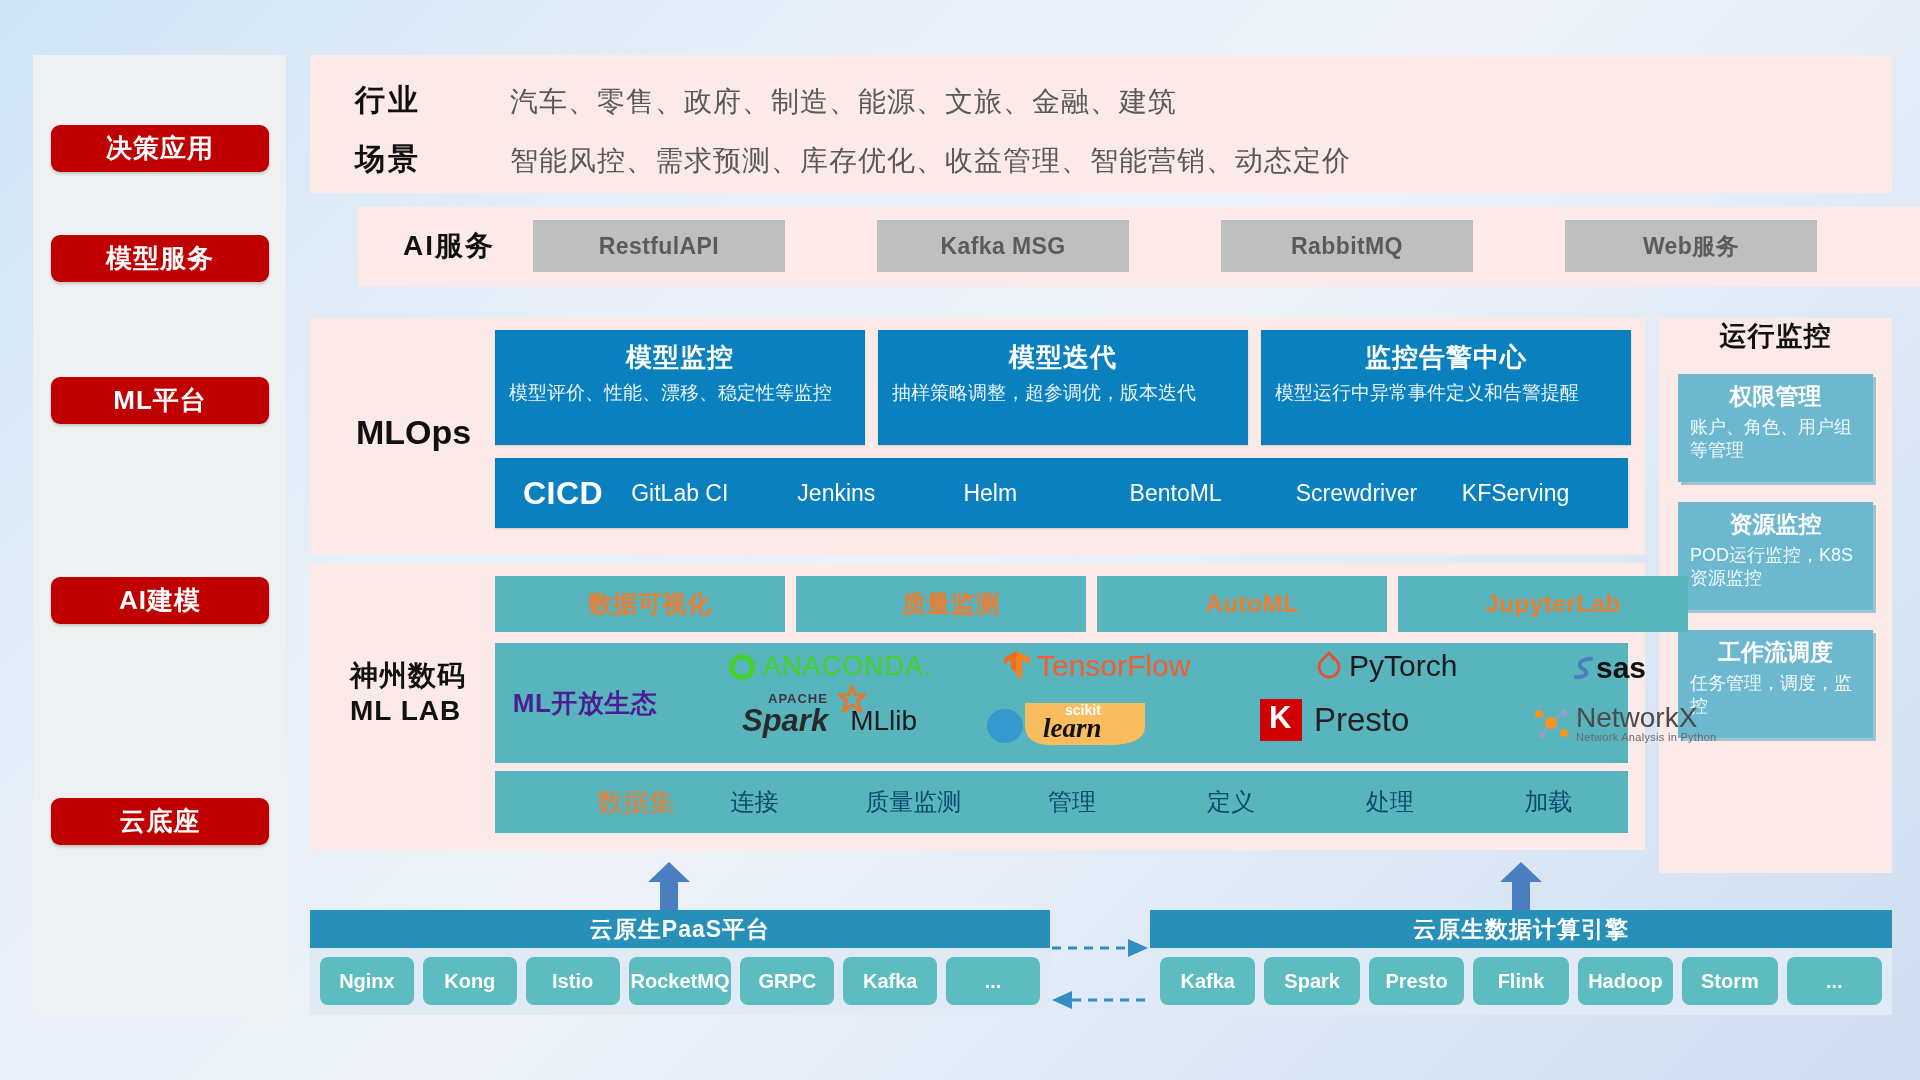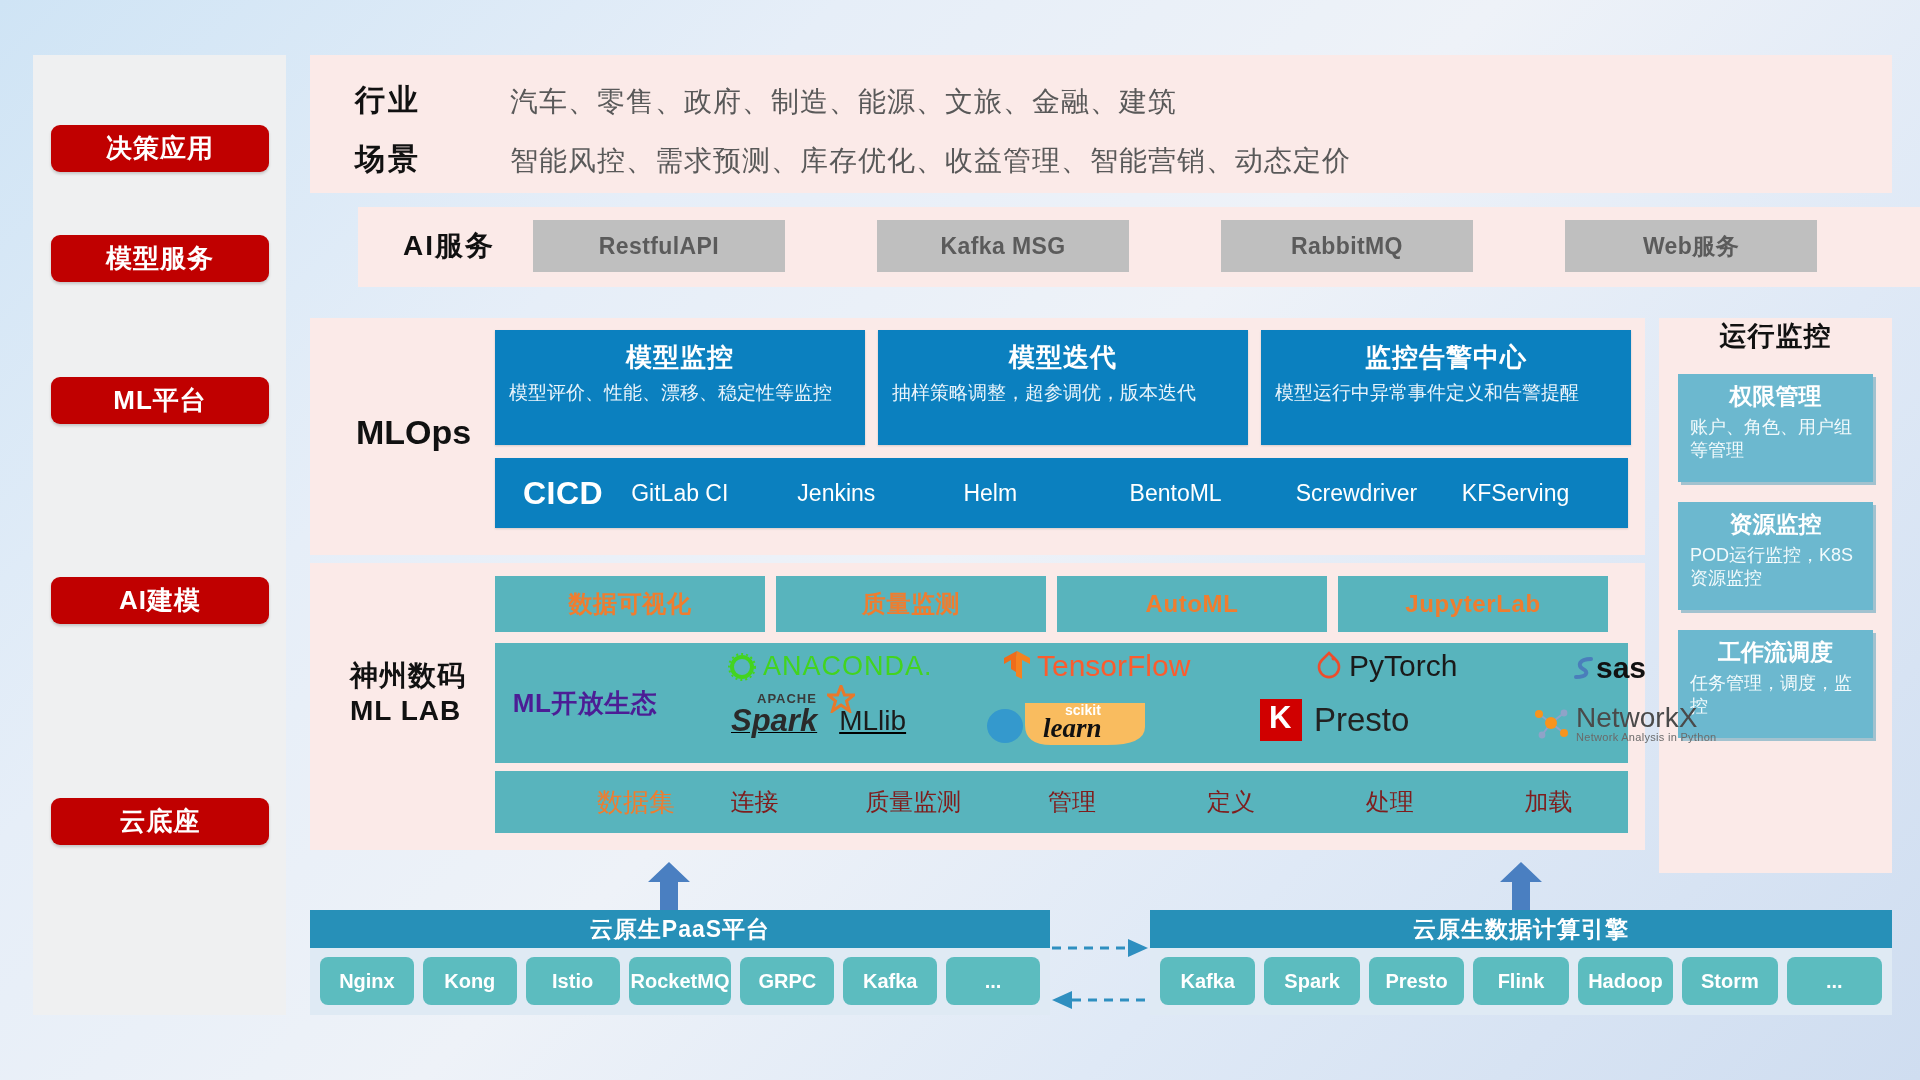--- a/index.html
+++ b/index.html
@@ -75,40 +75,40 @@
   .mon-card .t{font-size:23px;font-weight:bold;text-align:center;margin-bottom:4px;}
   .mon-card .d{font-size:18px;line-height:1.28;color:#f2fafc;}
 
   
   .r4{left:310px;top:563px;width:1335px;height:287px;}
   .r4 .label{position:absolute;left:40px;top:95px;font-size:28px;font-weight:bold;color:#111;line-height:1.25;letter-spacing:1px;}
   .tiles{position:absolute;left:185px;top:13px;display:flex;gap:11px;}
   .tile{
     width:270px;height:56px;background:#58b4bd;color:#ef7d2f;
     display:flex;align-items:center;justify-content:center;
-    font-size:24px;font-weight:bold;letter-spacing:.6px;
+    font-size:24px;font-weight:bold;letter-spacing:.6px;padding-left:20px;
   }
   .eco{
     position:absolute;left:185px;top:80px;width:1133px;height:120px;background:#58b4bd;
     display:flex;align-items:center;
   }
   .eco .eco-label{
     width:180px;flex:0 0 180px;color:#4c1d95;font-size:26px;font-weight:bold;
     text-align:center;letter-spacing:.5px;
   }
   .eco .logos{flex:1;position:relative;height:120px;}
   .dataset{
     position:absolute;left:185px;top:208px;width:1133px;height:62px;background:#58b4bd;
     display:flex;align-items:center;
   }
   .dataset .ds-head{
     width:180px;flex:0 0 180px;color:#ef7d2f;font-size:26px;font-weight:normal;text-align:right;
   }
   .dataset .ds-items{flex:1;display:flex;}
-  .dataset .ds-items span{flex:1;text-align:center;font-size:24px;color:#7f1d1d;}
+  .dataset .ds-items span{flex:1;text-align:center;font-size:24px;color:#0c4a6e;}
 
   
   .cloudbox{position:absolute;background:#dfeaf4;}
   .cb-left{left:310px;top:910px;width:740px;height:105px;}
   .cb-right{left:1150px;top:910px;width:742px;height:105px;}
   .cb-title{
     height:38px;background:#2790b8;color:#fff;display:flex;align-items:center;justify-content:center;
     font-size:23px;font-weight:bold;letter-spacing:1px;
   }
   .cb-chips{display:flex;gap:9px;padding:9px 10px 0 10px;box-sizing:border-box;}
@@ -271,21 +271,21 @@
           <span class="txt" style="color:#1a1a1a;font-size:30px;margin-left:6px;">PyTorch</span>
         </div>
 
         <div class="lg" style="left:895px;top:8px;">
           <svg width="28" height="28" viewBox="0 0 28 28">
             <path d="M21 5 C9 5 7 12 13 15 C19 18 17 23 6 23" fill="none" stroke="#4a7ebb" stroke-width="4" stroke-linecap="round"></path>
           </svg>
           <span class="txt" style="color:#111;font-size:30px;font-weight:bold;margin-left:-2px;">sas</span>
         </div>
 
-        <div class="lg" style="left:56px;top:60px;text-decoration:underline;">
+        <div class="lg" style="left:67px;top:60px;">
           <span style="position:relative;display:inline-block;">
             <span class="txt" style="color:#3a3a3a;font-size:13px;font-weight:bold;position:absolute;left:26px;top:-12px;letter-spacing:1px;">APACHE</span>
             <span class="txt" style="color:#2a2a2a;font-size:31px;font-weight:bold;font-style:italic;">Spark</span>
             <svg width="28" height="28" viewBox="0 0 28 28" style="position:absolute;left:96px;top:-18px;">
               <polygon points="14,1 17.5,10 27,10 19.5,16 22.5,26 14,20 5.5,26 8.5,16 1,10 10.5,10" fill="none" stroke="#e8792b" stroke-width="3"></polygon>
             </svg>
           </span>
           <span class="txt" style="color:#1b1b1b;font-size:28px;margin-left:22px;">MLlib</span>
         </div>
 

